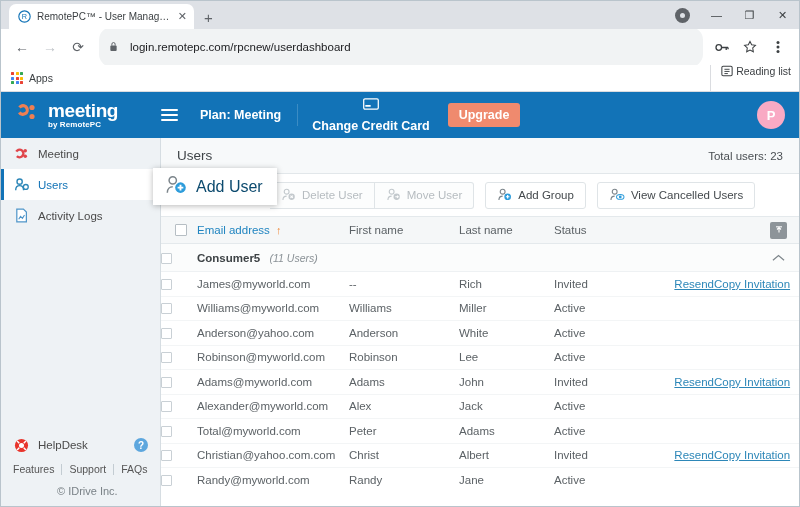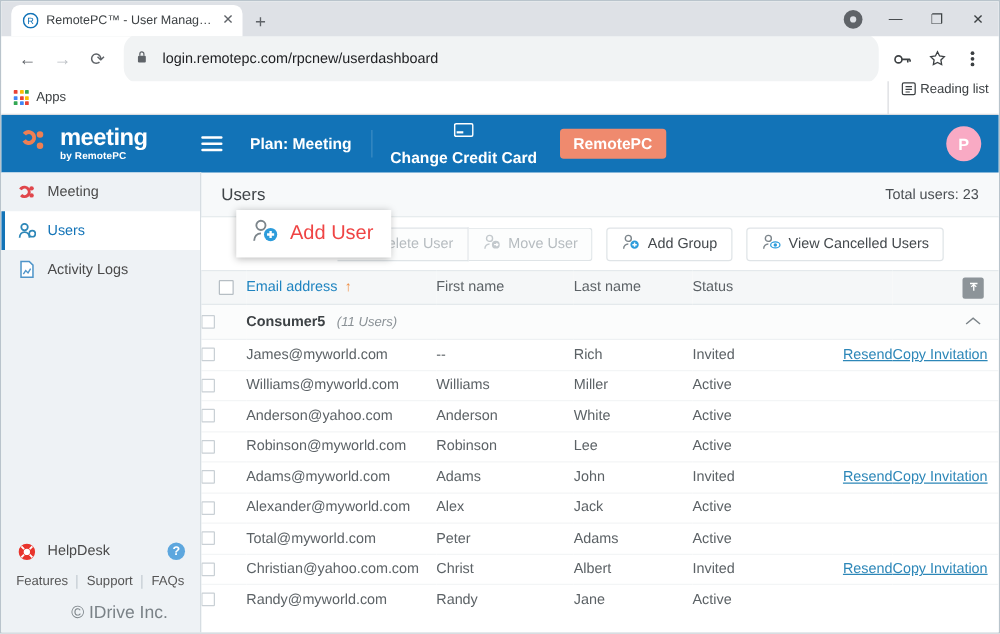--- a/index.html
+++ b/index.html
@@ -215,21 +215,21 @@
   }
   .help-q {
     margin-left: auto; width: 14px; height: 14px; border-radius: 50%;
     background: #5da7de; color: #fff; font-size: 10px; font-weight: bold;
     display:flex; align-items:center; justify-content:center;
     cursor: pointer;
   }
   .foot-links { display: flex; align-items: center; gap: 7px; font-size: 10.5px; color: #555; }
   .foot-links a { color: #555; text-decoration: none; cursor: pointer; }
   .foot-sep { width: 1px; height: 11px; background: #c3ccd2; display: block; }
-  .copyright { font-size: 14px; color: #7a8287; margin-top: 10px; padding-left: 44px; }
+  .copyright { font-size: 11px; color: #7a8287; margin-top: 10px; padding-left: 44px; }
 
   
   .main { flex: 1 1 auto; background: #fff; display: flex; flex-direction: column; min-width: 0; }
   .main-title-bar {
     height: 36px;
     background: #f7f9fa;
     border-bottom: 1px solid #e2e7ea;
     display: flex; align-items: center;
     padding: 0 16px;
   }
@@ -265,25 +265,24 @@
 
   .addUser-overlay {
     position: absolute;
     left: -8px; top: -6px;
     background: #fff;
     box-shadow: 0 1px 6px rgba(0,0,0,0.28);
     display: flex; align-items: center;
     gap: 9px;
     padding: 7px 14px 7px 12px;
     font-size: 16px;
-    color: #ef4444;
+    color: #0c4a6e;
     z-index: 30;
     white-space: nowrap;
     cursor: pointer;
-    margin-left: 36px;
   }
 
   
   .table-wrap { flex: 1 1 auto; overflow: hidden; }
   table { width: 100%; border-collapse: collapse; table-layout: fixed; }
   thead th {
     background: #f5f7f8;
     border-top: 1px solid #e4e9ec;
     border-bottom: 1px solid #e4e9ec;
     height: 27px;
@@ -455,21 +454,21 @@
     <span class="hdr-divider"></span>
     <span class="cc-link">
       <span>
         <svg width="16" height="12" viewBox="0 0 18 13">
           <rect x="0.8" y="0.8" width="16.4" height="11.4" rx="1.4" fill="none" stroke="#fff" stroke-width="1.4"></rect>
           <rect x="2.6" y="7.6" width="6" height="2" fill="#fff"></rect>
         </svg>
       </span>
       <span>Change Credit Card</span>
     </span>
-    <button class="upgrade-btn">RemotePC</button>
+    <button class="upgrade-btn">Upgrade</button>
     <span class="avatar">P</span>
   </div>
 
   <div class="body-wrap">
 
     <div class="sidebar">
       <div class="side-item">
         <span class="side-icon">
           <svg width="15" height="15" viewBox="0 0 16 16">
             <circle cx="6" cy="8" r="4" fill="none" stroke="#e0464b" stroke-width="2.6" stroke-dasharray="12 5" transform="rotate(-40 6 8)"></circle>

